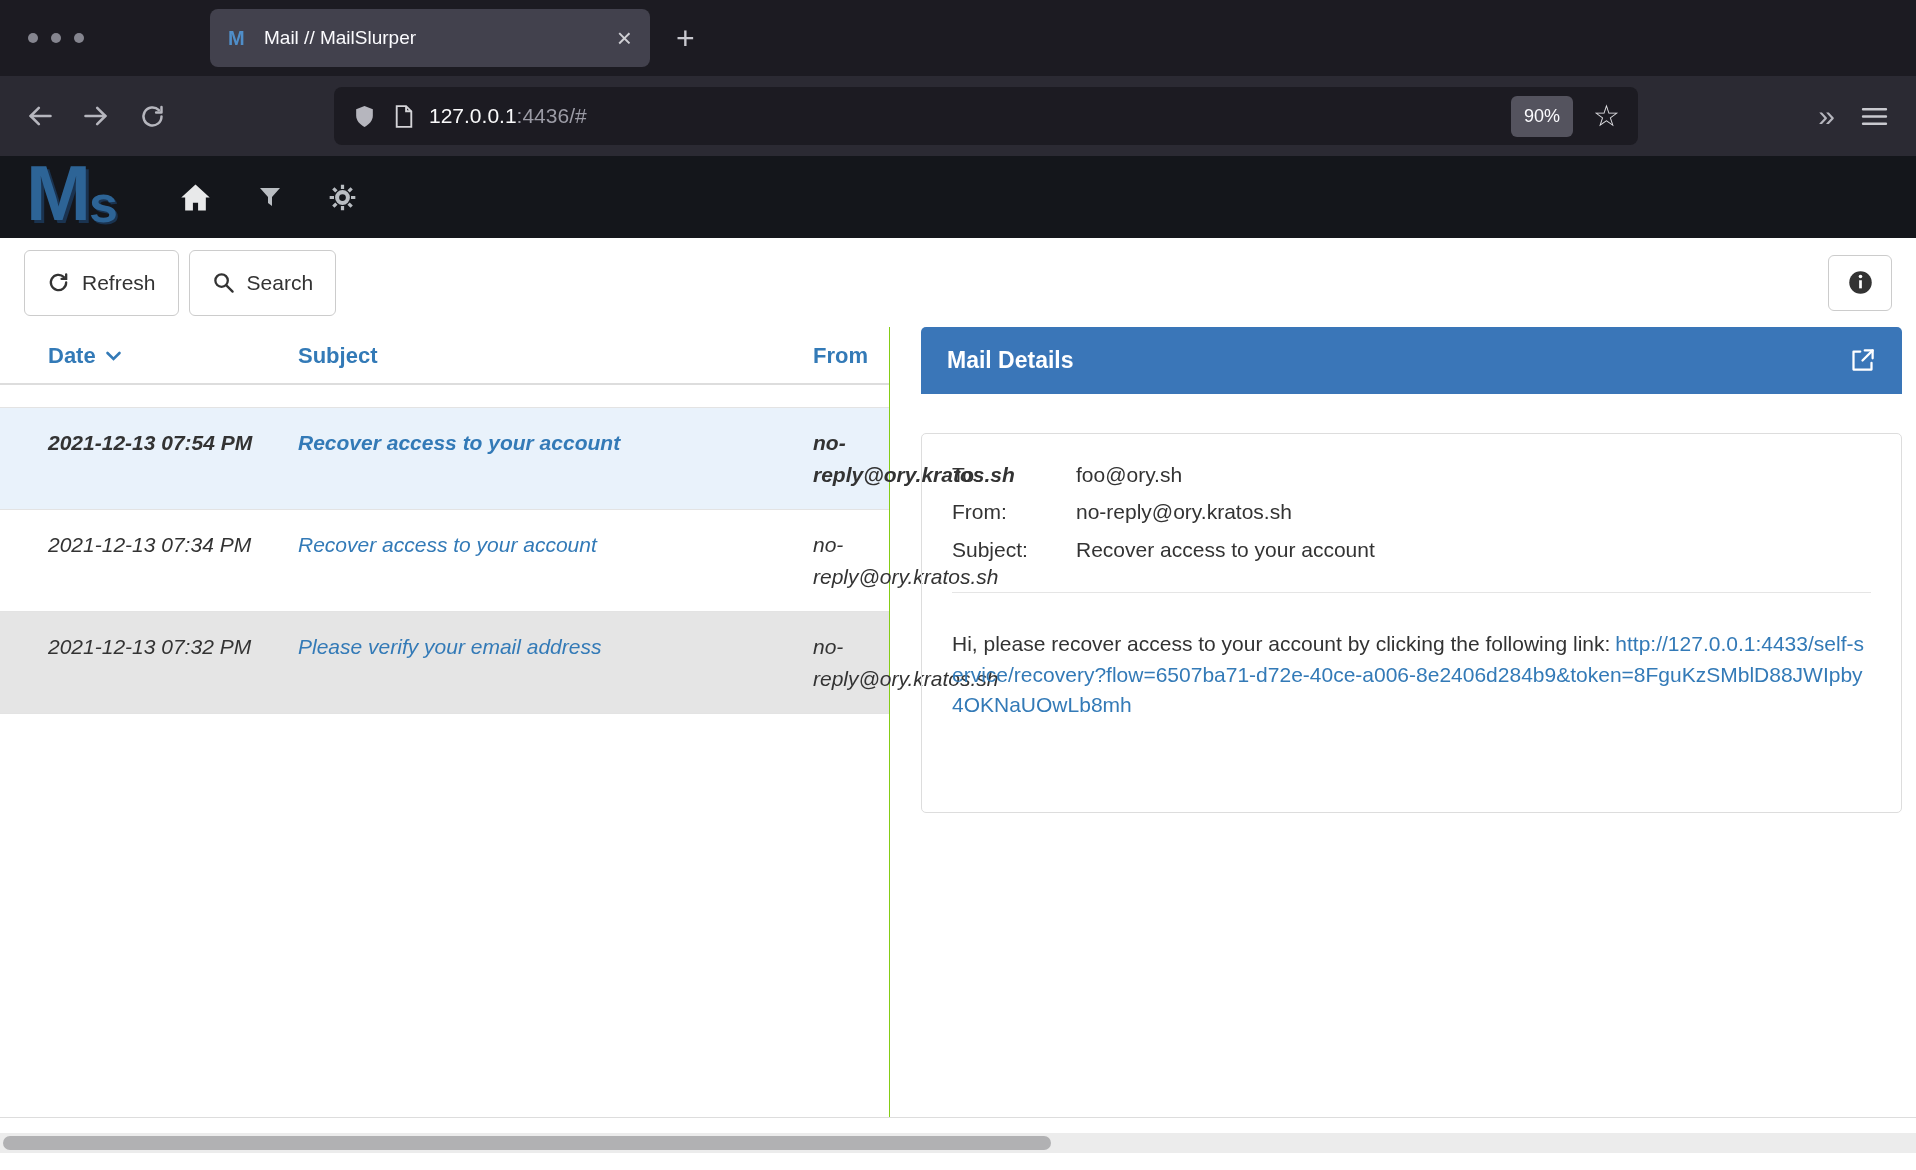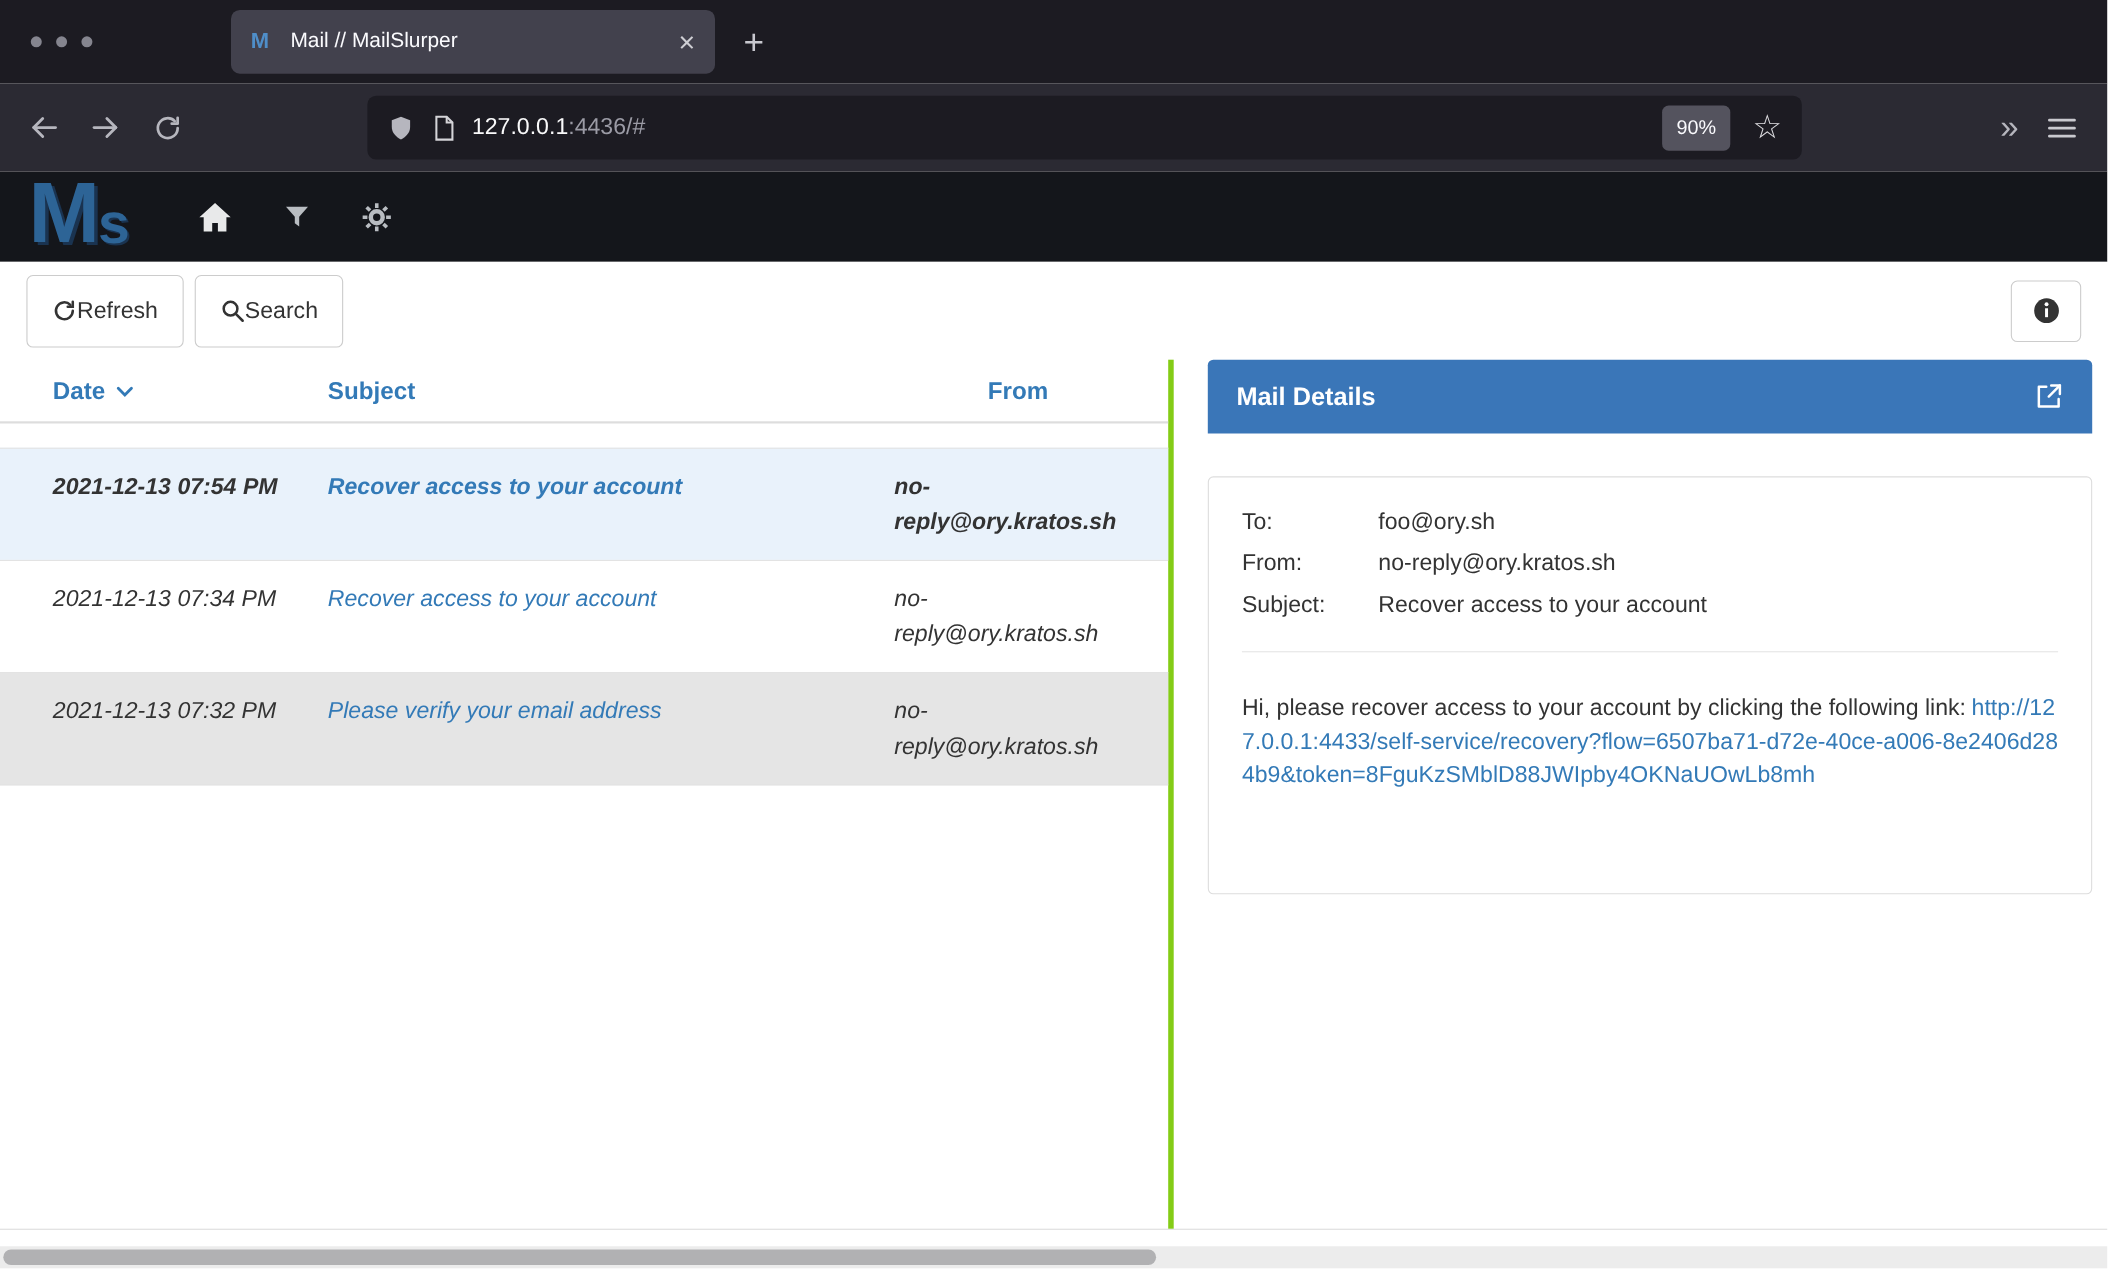--- a/index.html
+++ b/index.html
@@ -38,30 +38,30 @@
   
   .appbar { height:82px; background:#14161b; display:flex; align-items:center; overflow:hidden; }
   .logo { margin-left:26px; display:flex; align-items:baseline; height:82px; align-items:flex-start; }
   .logo-m { font-size:78px; font-weight:bold; color:#2d6496; line-height:0.95; text-shadow:3px 3px 0 #1a3350; }
   .logo-s { font-size:52px; font-weight:bold; color:#2d6496; margin-left:-2px; margin-top:22px; line-height:1; text-shadow:2px 2px 0 #1a3350; }
   .app-icons { display:flex; align-items:center; margin-left:62px; gap:48px; }
   .app-icon-btn { background:none; border:none; cursor:pointer; display:flex; align-items:center; }
 
   
   .toolbar { height:89px; background:#fff; display:flex; align-items:center; padding:0 24px; }
-  .btn { display:flex; align-items:center; height:66px; padding:0 22px; background:#fff;
+  .btn { display:flex; align-items:center; gap:12px; height:66px; padding:0 22px; background:#fff;
          border:1px solid #ccc; border-radius:6px; font-size:21px; color:#333; cursor:pointer;
          font-family:inherit; }
   .btn + .btn { margin-left:10px;align-items:center; }
   .info-btn { margin-left:auto; width:64px; height:56px; background:#fff; border:1px solid #ccc;
               border-radius:6px; display:flex; align-items:center; justify-content:center; cursor:pointer; }
 
   
   .content { height:790px; display:flex; }
-  .list-pane { width:1067px; border-right:5px solid #84cc16; }
+  .list-pane { width:890px; border-right:1px solid #84cc16; }
   .list-header { display:grid; grid-template-columns:250px 515px 1fr; padding:16px 24px 14px 48px;
                  border-bottom:2px solid #ddd; color:#337ab7; font-weight:bold; font-size:22px; }
   .hdr-date { display:flex; align-items:center; gap:9px; cursor:pointer; }
   .hdr-from { text-align:center; }
   .rows { margin-top:22px;font-style:italic; }
   .mail-row { display:grid; grid-template-columns:250px 515px 1fr; padding:19px 24px 19px 48px;
               font-size:21px; line-height:1.5; border-top:1px solid #e3e3e3; color:#333; cursor:pointer; }
   .mail-row:last-child { border-bottom:1px solid #e3e3e3; }
   .row-selected { background:#e9f2fb; font-weight:bold; }
   .row-striped { background:#e5e5e5; }

